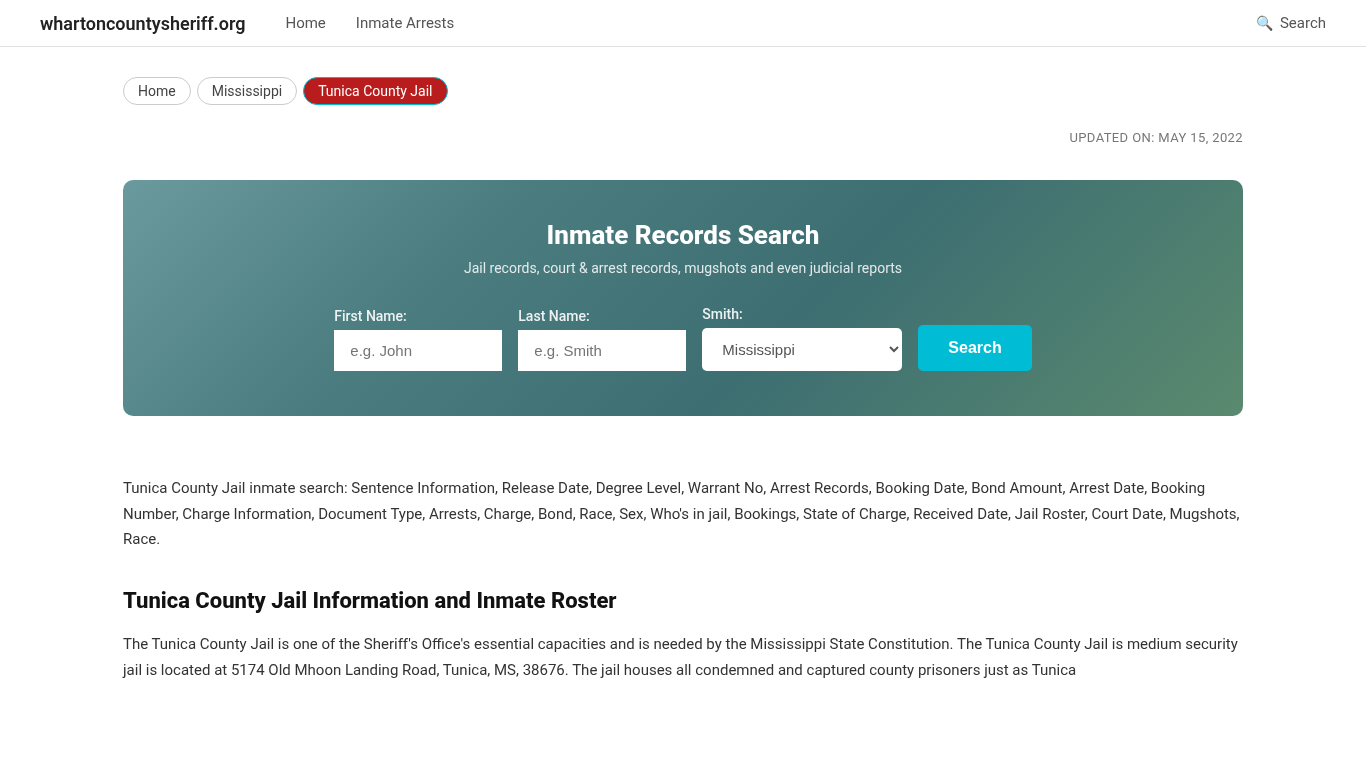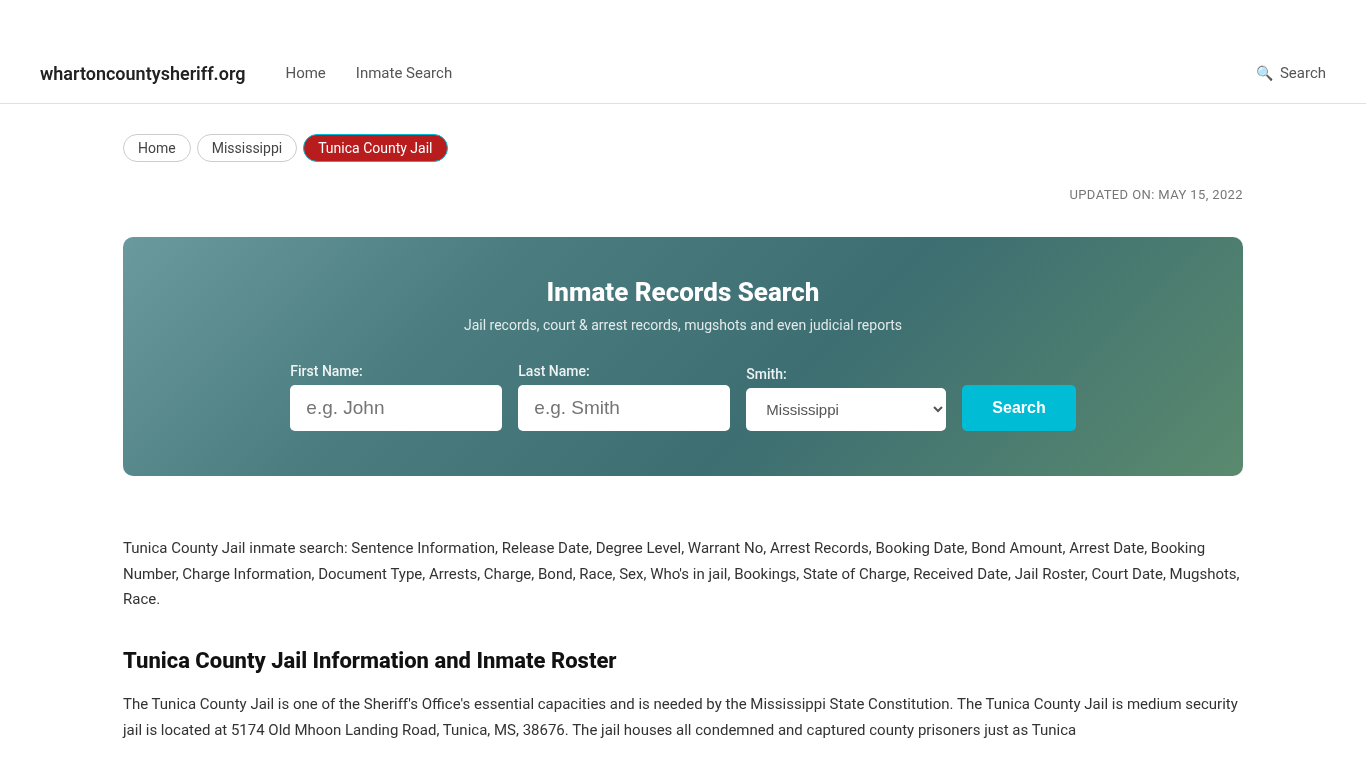--- a/index.html
+++ b/index.html
@@ -3,24 +3,23 @@
   <meta charset="utf-8">
   <style>
     * { box-sizing: border-box; margin: 0; padding: 0; }
     body { font-family: -apple-system, BlinkMacSystemFont, 'Segoe UI', Roboto, Oxygen, sans-serif; background: #fff; color: #333; font-size: 16px; }
 
     
     #header {
       display: flex;
       align-items: center;
       padding: 0 40px;
-      height: 61px;
+      height: 47px;
       border-bottom: 1px solid #e0e0e0;
       background: #fff;
-      margin-top: 43px;
     }
     #site-title {
       font-size: 18px;
       font-weight: 600;
       color: #222;
       margin-right: 40px;
       white-space: nowrap;
     }
     #nav {
       display: flex;
@@ -127,25 +126,25 @@
       flex-direction: column;
       align-items: flex-start;
       gap: 6px;
     }
     .form-label {
       font-size: 14px;
       color: rgba(255,255,255,0.9);
       font-weight: 500;
     }
     .form-input {
-      width: 212px;
+      width: 168px;
       padding: 12px 16px;
       border: none;
-      border-radius: 5px;
-      font-size: 19px;
+      border-radius: 0;
+      font-size: 15px;
       color: #555;
       outline: none;
       background: #fff;
     }
     .form-select {
       width: 200px;
       padding: 12px 16px;
       border: none;
       border-radius: 5px;
       font-size: 15px;
@@ -189,21 +188,21 @@
       line-height: 1.75;
     }
   </style>
 </head>
 <body>
 
 <div id="header">
   <div id="site-title">whartoncountysheriff.org</div>
   <nav id="nav">
     <a class="nav-link">Home</a>
-    <a class="nav-link">Inmate Search</a>
+    <a class="nav-link">Inmate Arrests</a>
   </nav>
   <div id="search-nav">
     <span class="search-icon-nav">🔍</span>
     <span>Search</span>
   </div>
 </div>
 
 <div id="main">
 
   <div id="breadcrumb">

